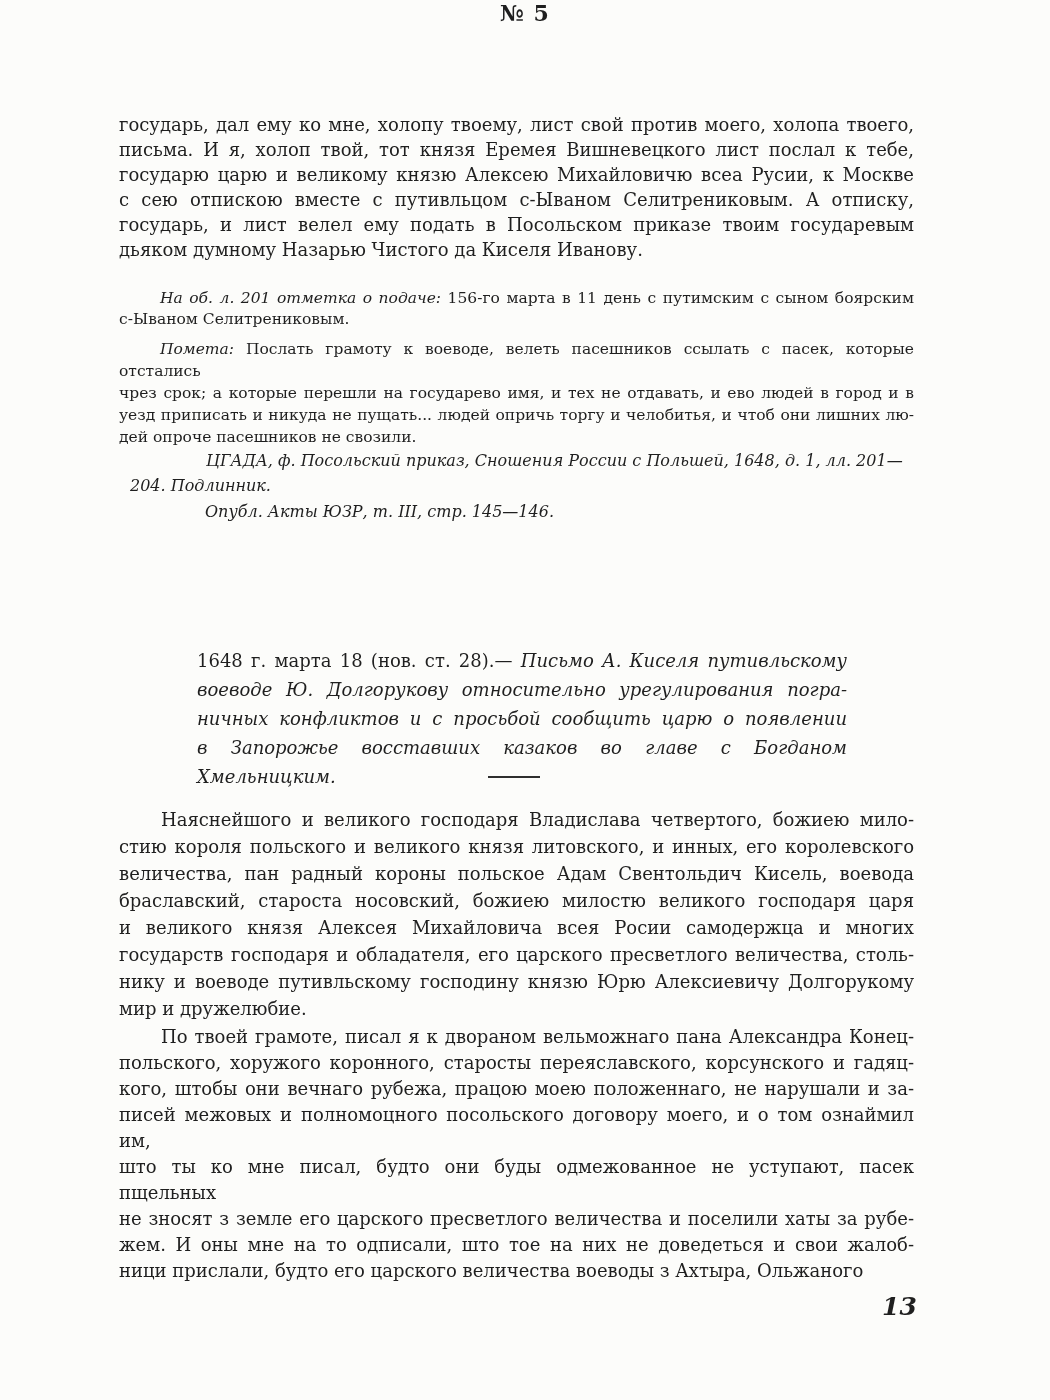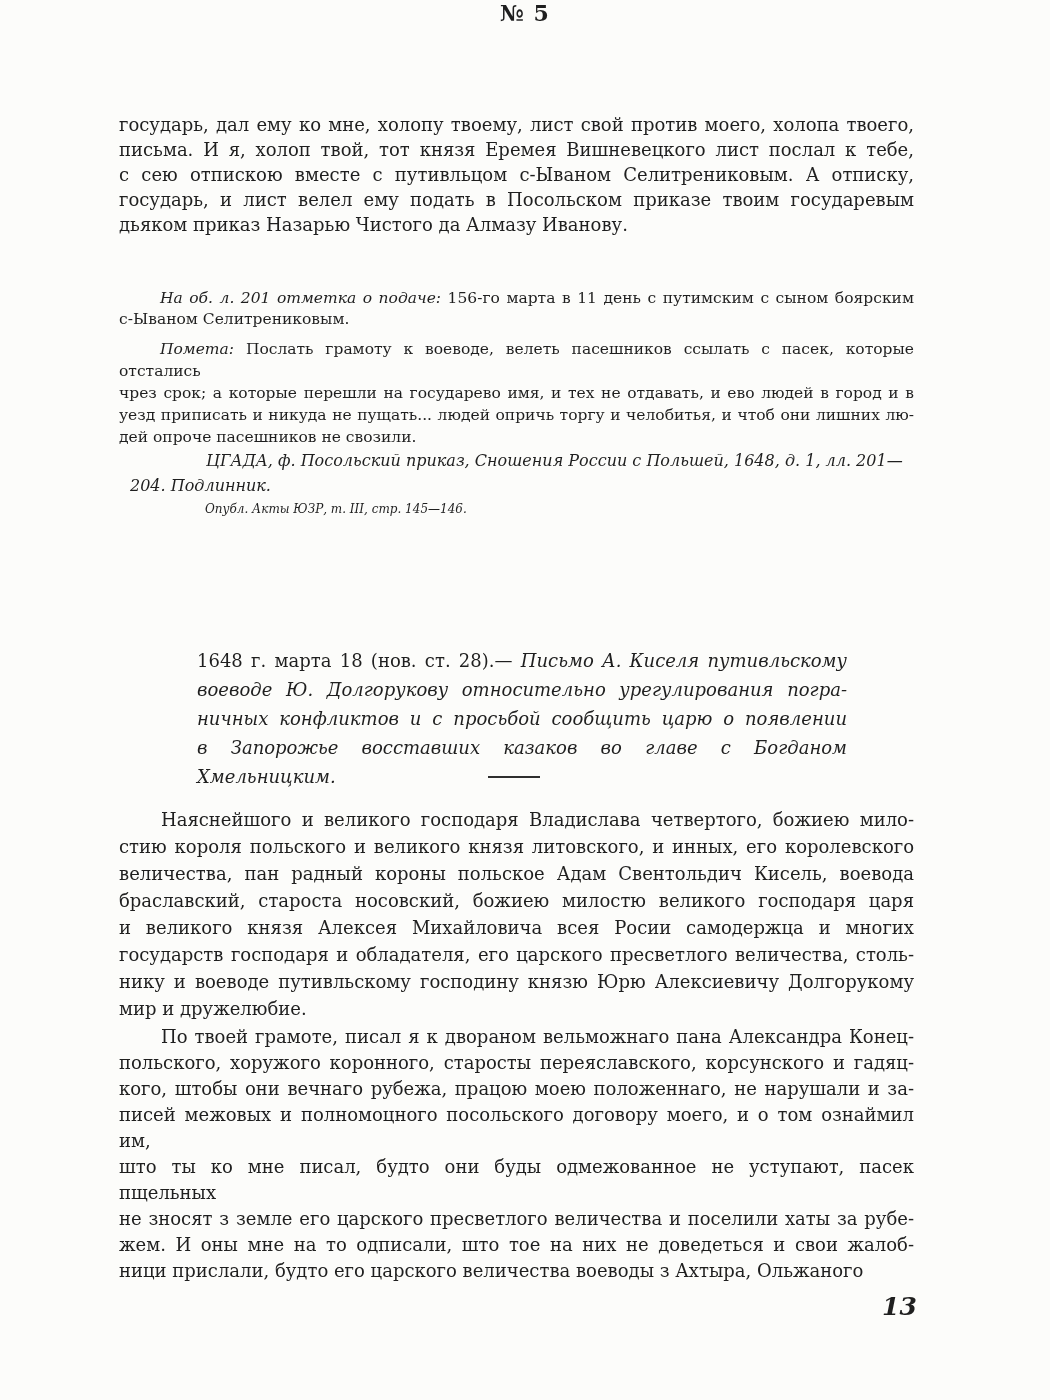--- a/index.html
+++ b/index.html
@@ -29,21 +29,21 @@
 
   #continuation { top: 112px; font-size: 18px; line-height: 25px; }
 
   #delivery-note { top: 288px; font-size: 15.5px; line-height: 21px; }
   #pometa-note   { top: 338px; font-size: 15.5px; line-height: 22px; }
   #delivery-note em, #pometa-note em { }
 
   #archive-ref { top: 448px; left: 130px; width: 784px;
                  font-size: 16px; line-height: 25px; font-style: italic; }
   #publ-ref    { top: 502px; left: 205px; width: 700px;
-                 font-size: 12px; font-style: italic;
+                 font-size: 16px; font-style: italic;
                  text-align: right; text-align-last: left; }
 
   #doc-number { top: 597px; left: 0; width: 1050px;
                 text-align: center; text-align-last: center;
                 font-size: 22px; font-weight: bold; letter-spacing: 1px; }
 
   #doc-heading { top: 646px; left: 197px; width: 650px;
                  font-size: 18px; line-height: 29px; font-style: italic; }
   #doc-heading .roman { font-style: normal; }
 
@@ -59,23 +59,24 @@
 </style>
 </head>
 <body>
 
 <div id="page">
 
   <div class="block" id="continuation">
     <div class="lines last-left">
         <div class="line">государь, дал ему ко мне, холопу твоему, лист свой против моего, холопа твоего,</div>
         <div class="line">письма. И я, холоп твой, тот князя Еремея Вишневецкого лист послал к тебе,</div>
+        <div class="line">государю царю и великому князю Алексею Михайловичю всеа Русии, к Москве</div>
         <div class="line">с сею отпискою вместе с путивльцом с-Ываном Селитрениковым. А отписку,</div>
         <div class="line">государь, и лист велел ему подать в Посольском приказе твоим государевым</div>
-        <div class="line">дьяком приказ Назарью Чистого да Алмазу Иванову.</div>
+        <div class="line">дьяком думному Назарью Чистого да Киселя Иванову.</div>
       </div>
   </div>
 
   <div class="block" id="delivery-note">
     <div class="line indent40"><em>На об. л. 201 отметка о подаче:</em> <span>156-го марта в 11 день с путимским с сыном боярским</span></div>
     <div class="lines last-left">
         <div class="line">с-Ываном Селитрениковым.</div>
       </div>
   </div>
 

